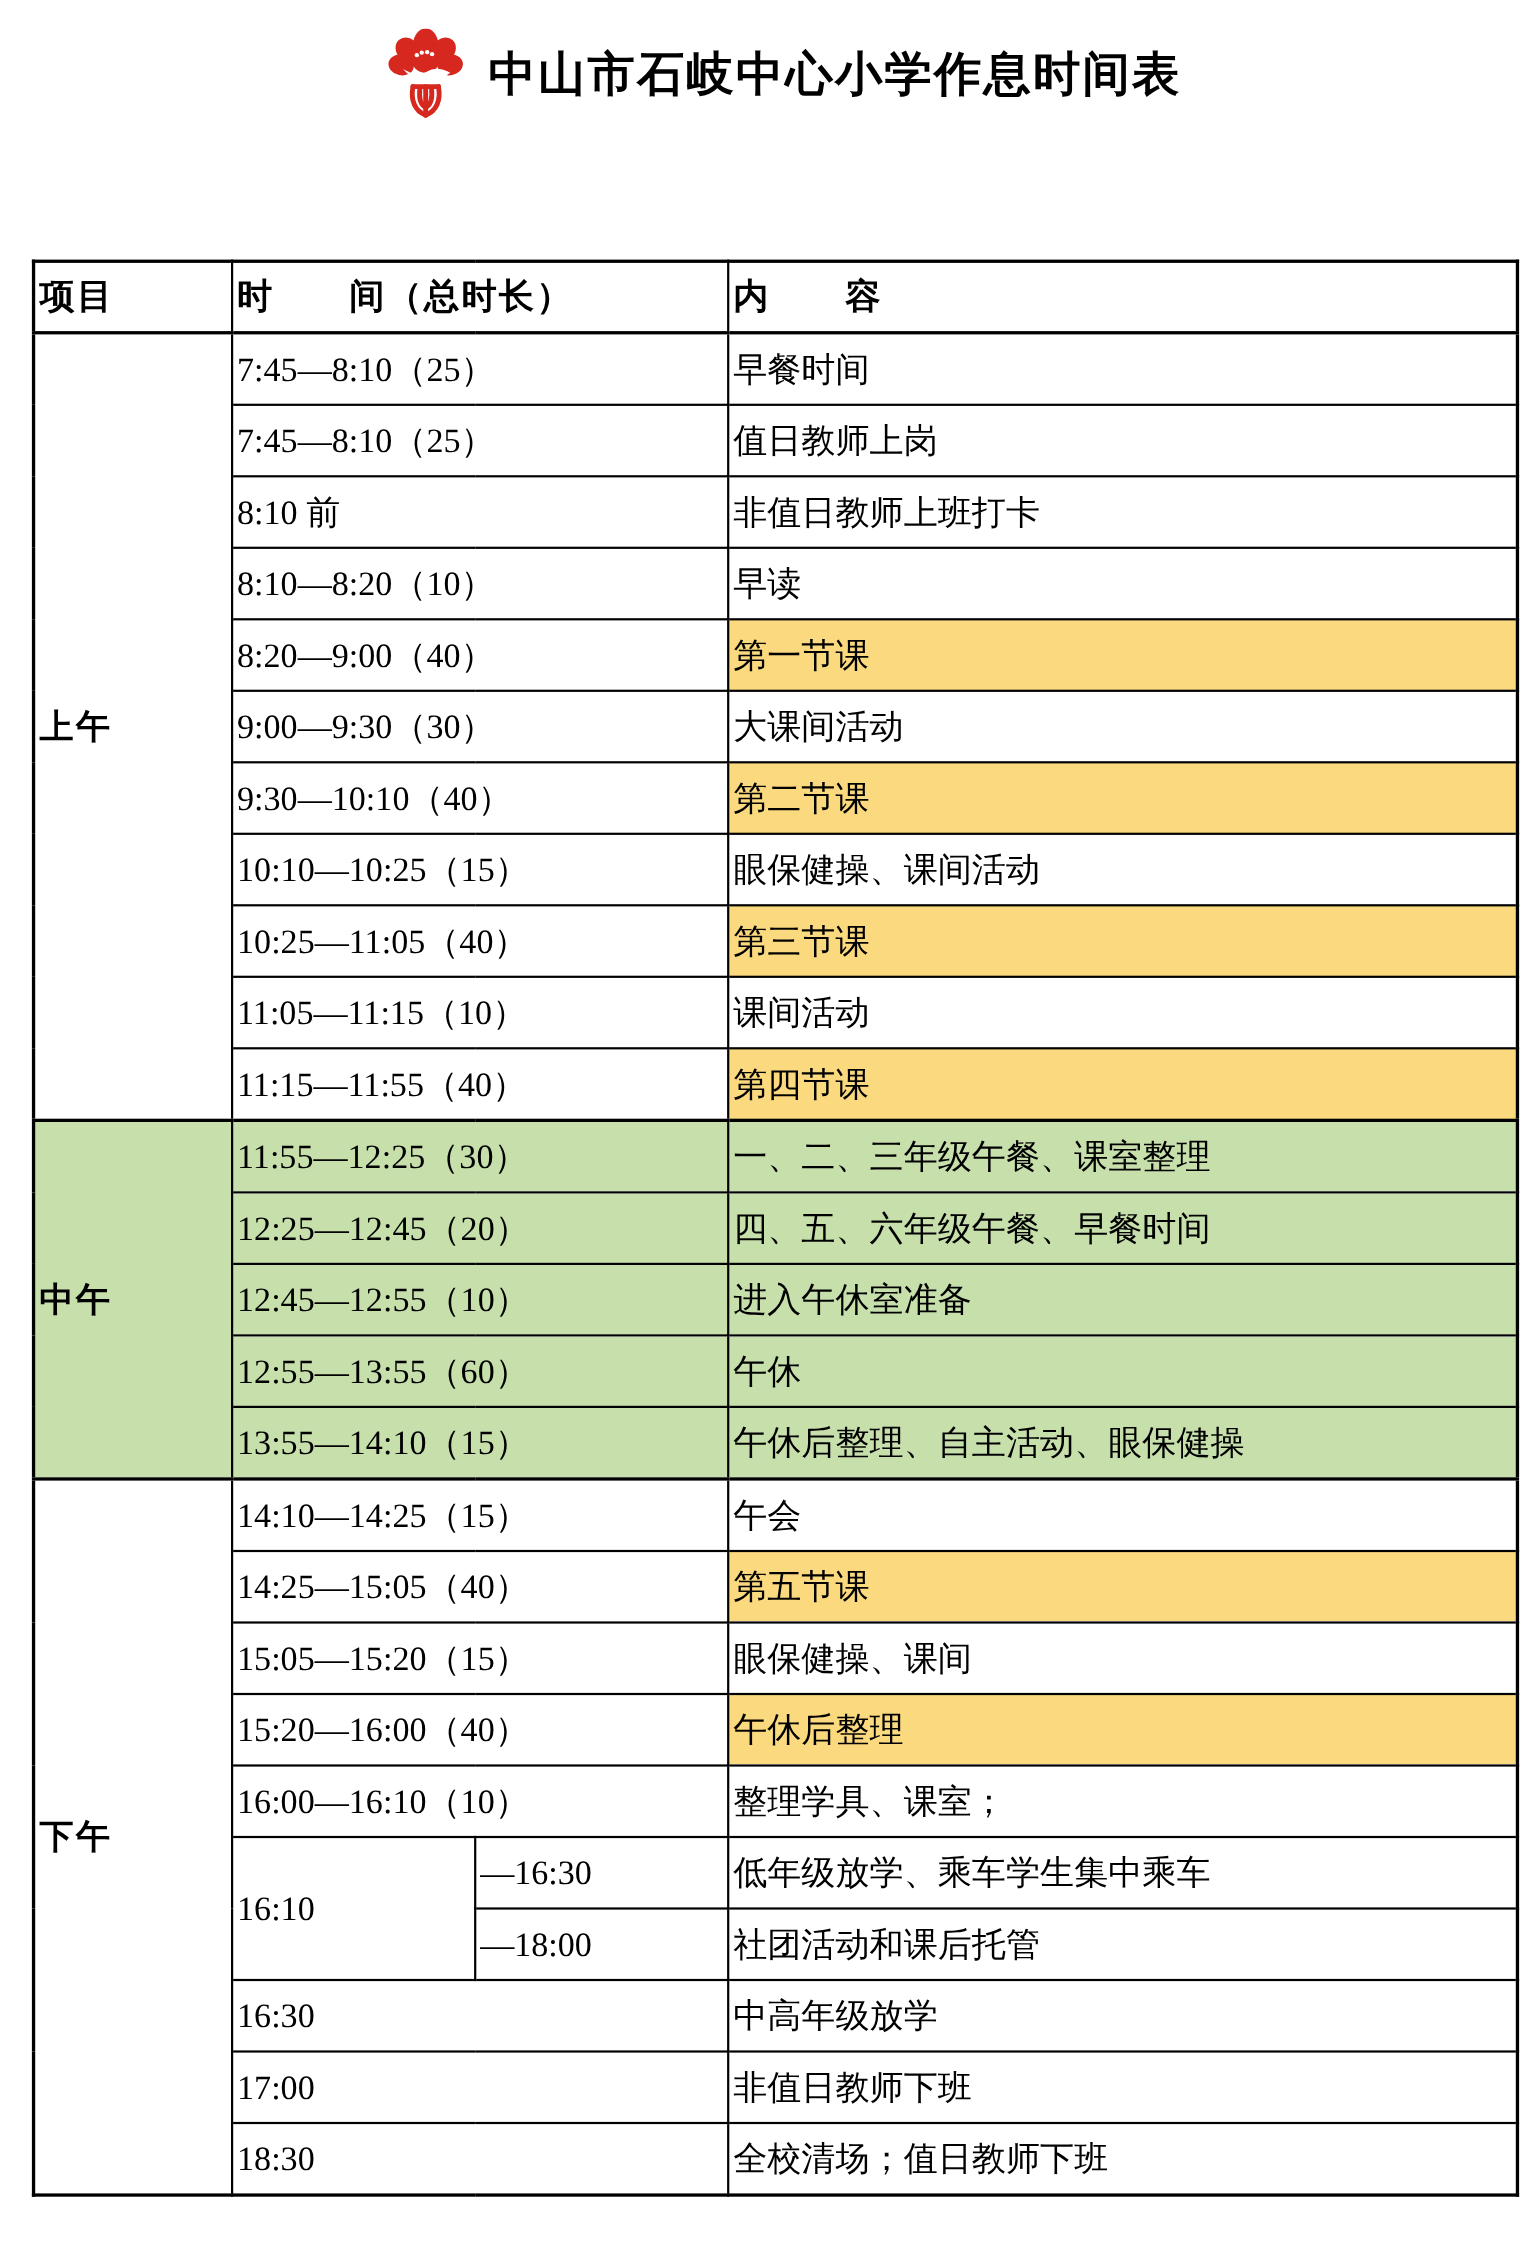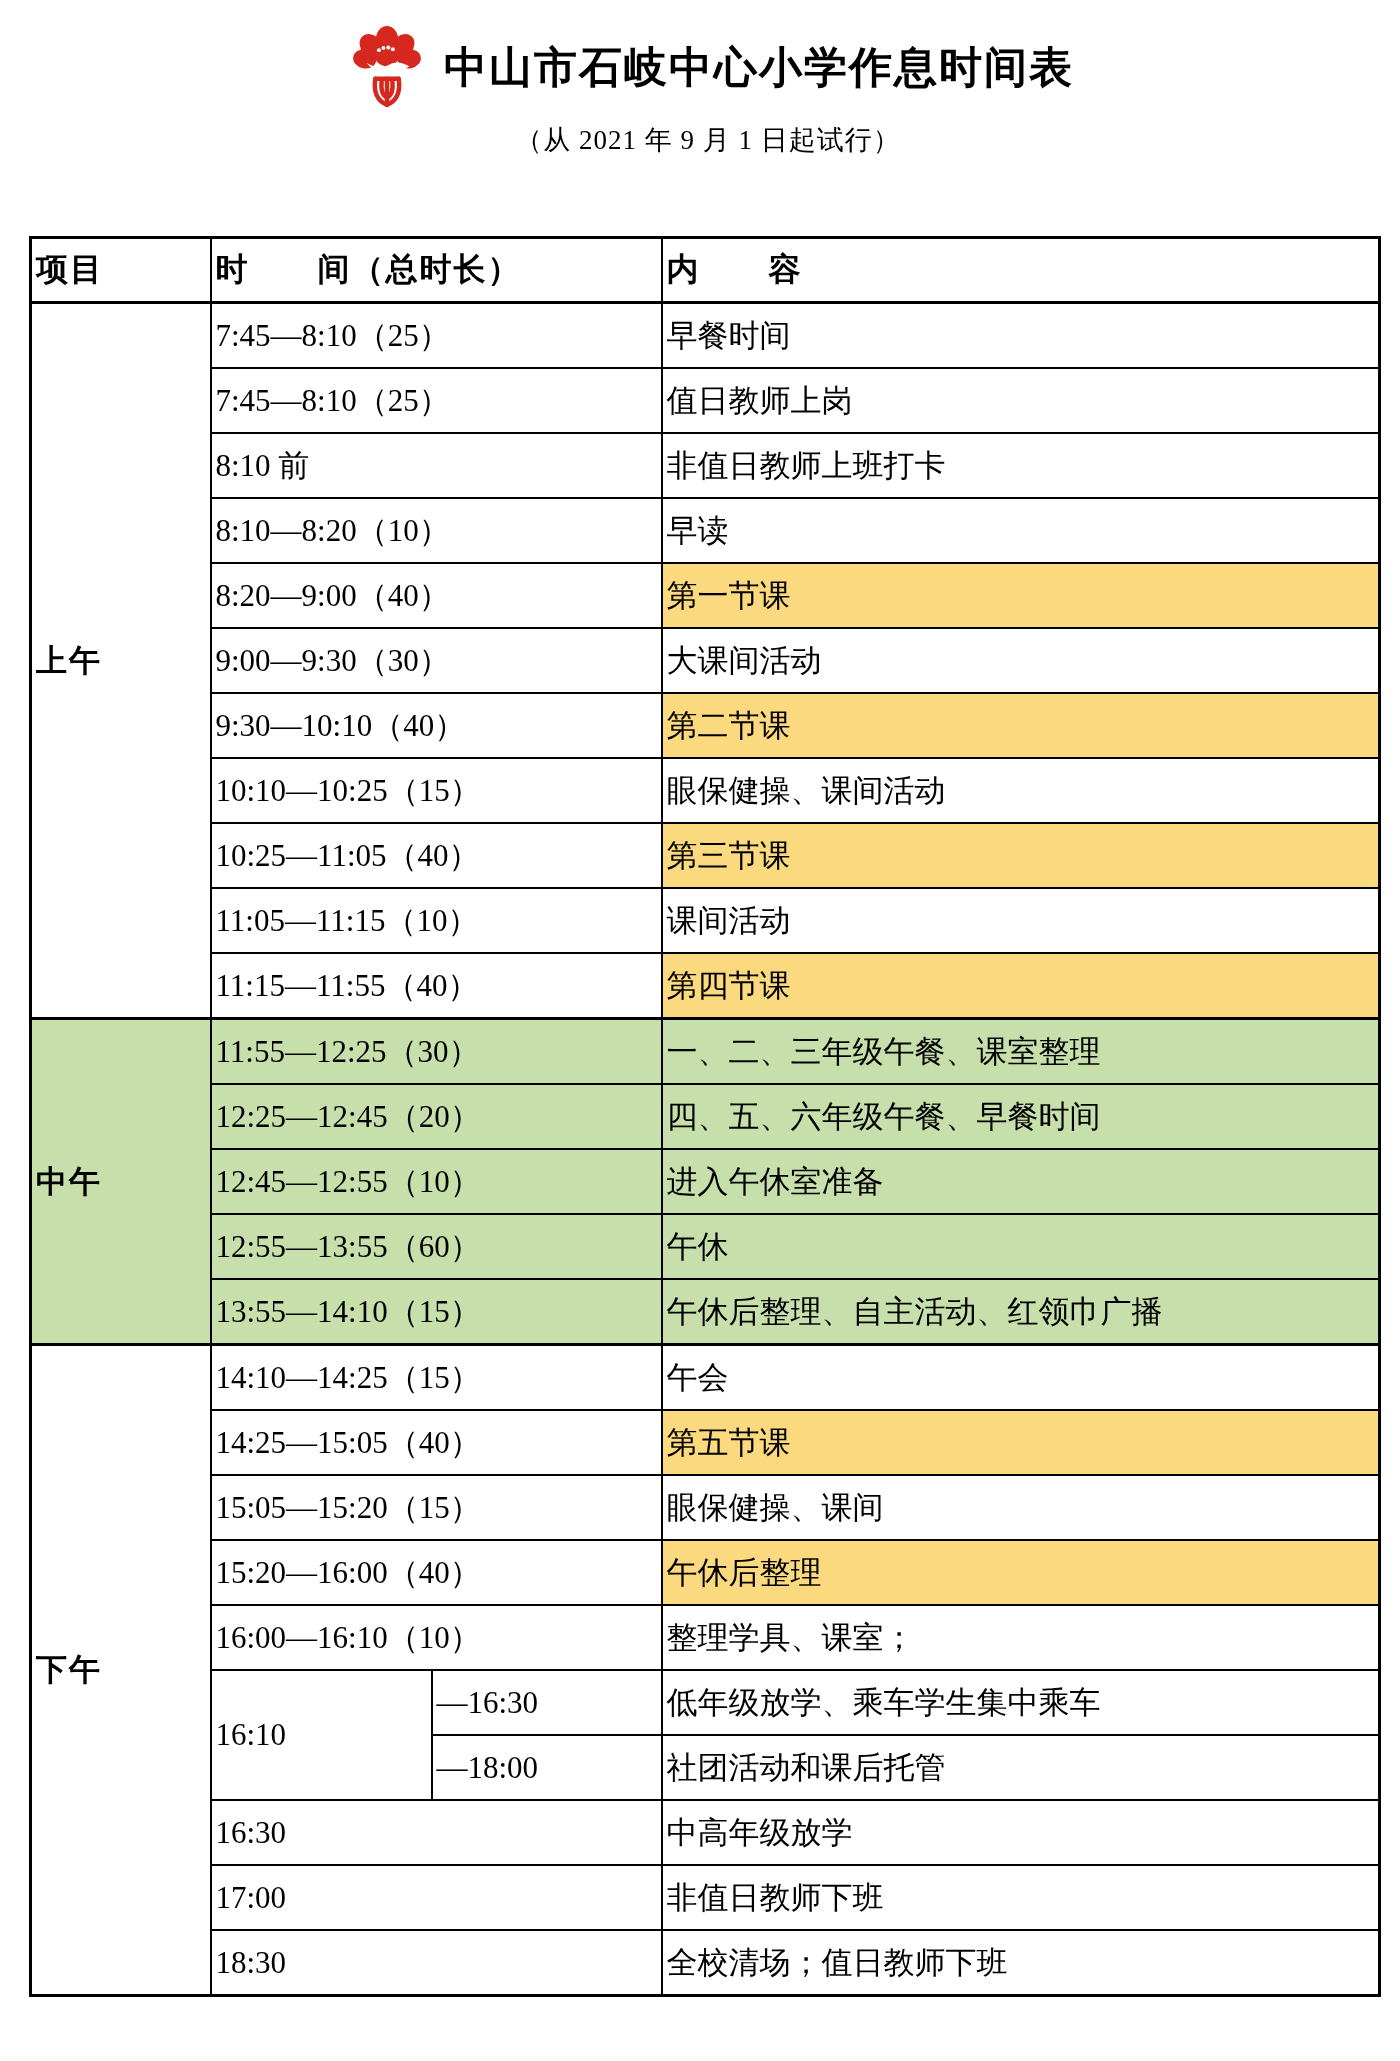--- a/index.html
+++ b/index.html
@@ -63,21 +63,20 @@
           <path d="M37,59 H63"></path>
           <path d="M37,59 C34.5,73 39,84 50,88"></path>
           <path d="M63,59 C65.5,73 61,84 50,88"></path>
           <path d="M44,62 C43,72 45.5,78 50,80"></path>
           <path d="M56,62 C57,72 54.5,78 50,80"></path>
           <path d="M50,59 V88"></path>
         </g>
       </svg>
       <div class="title">中山市石岐中心小学作息时间表</div>
     </div>
-    <div class="subtitle">（从 2021 年 9 月 1 日起试行）</div>
   </div>
 
   <table class="timetable">
     <colgroup>
       <col style="width:180px">
       <col style="width:221px">
       <col style="width:230px">
       <col style="width:718px">
     </colgroup>
     <thead>
@@ -145,21 +144,21 @@
         <tr class="green">
           <td class="time-cell" colspan="2">12:45—12:55（10）</td>
           <td>进入午休室准备</td>
         </tr>
         <tr class="green">
           <td class="time-cell" colspan="2">12:55—13:55（60）</td>
           <td>午休</td>
         </tr>
         <tr class="green">
           <td class="time-cell" colspan="2">13:55—14:10（15）</td>
-          <td>午休后整理、自主活动、红领巾广播</td>
+          <td>午休后整理、自主活动、眼保健操</td>
         </tr>
         <tr class="section-start">
           <td class="group-cell" rowspan="10">下午</td>
           <td class="time-cell" colspan="2">14:10—14:25（15）</td>
           <td>午会</td>
         </tr>
         <tr>
           <td class="time-cell" colspan="2">14:25—15:05（40）</td>
           <td class="hl">第五节课</td>
         </tr>

